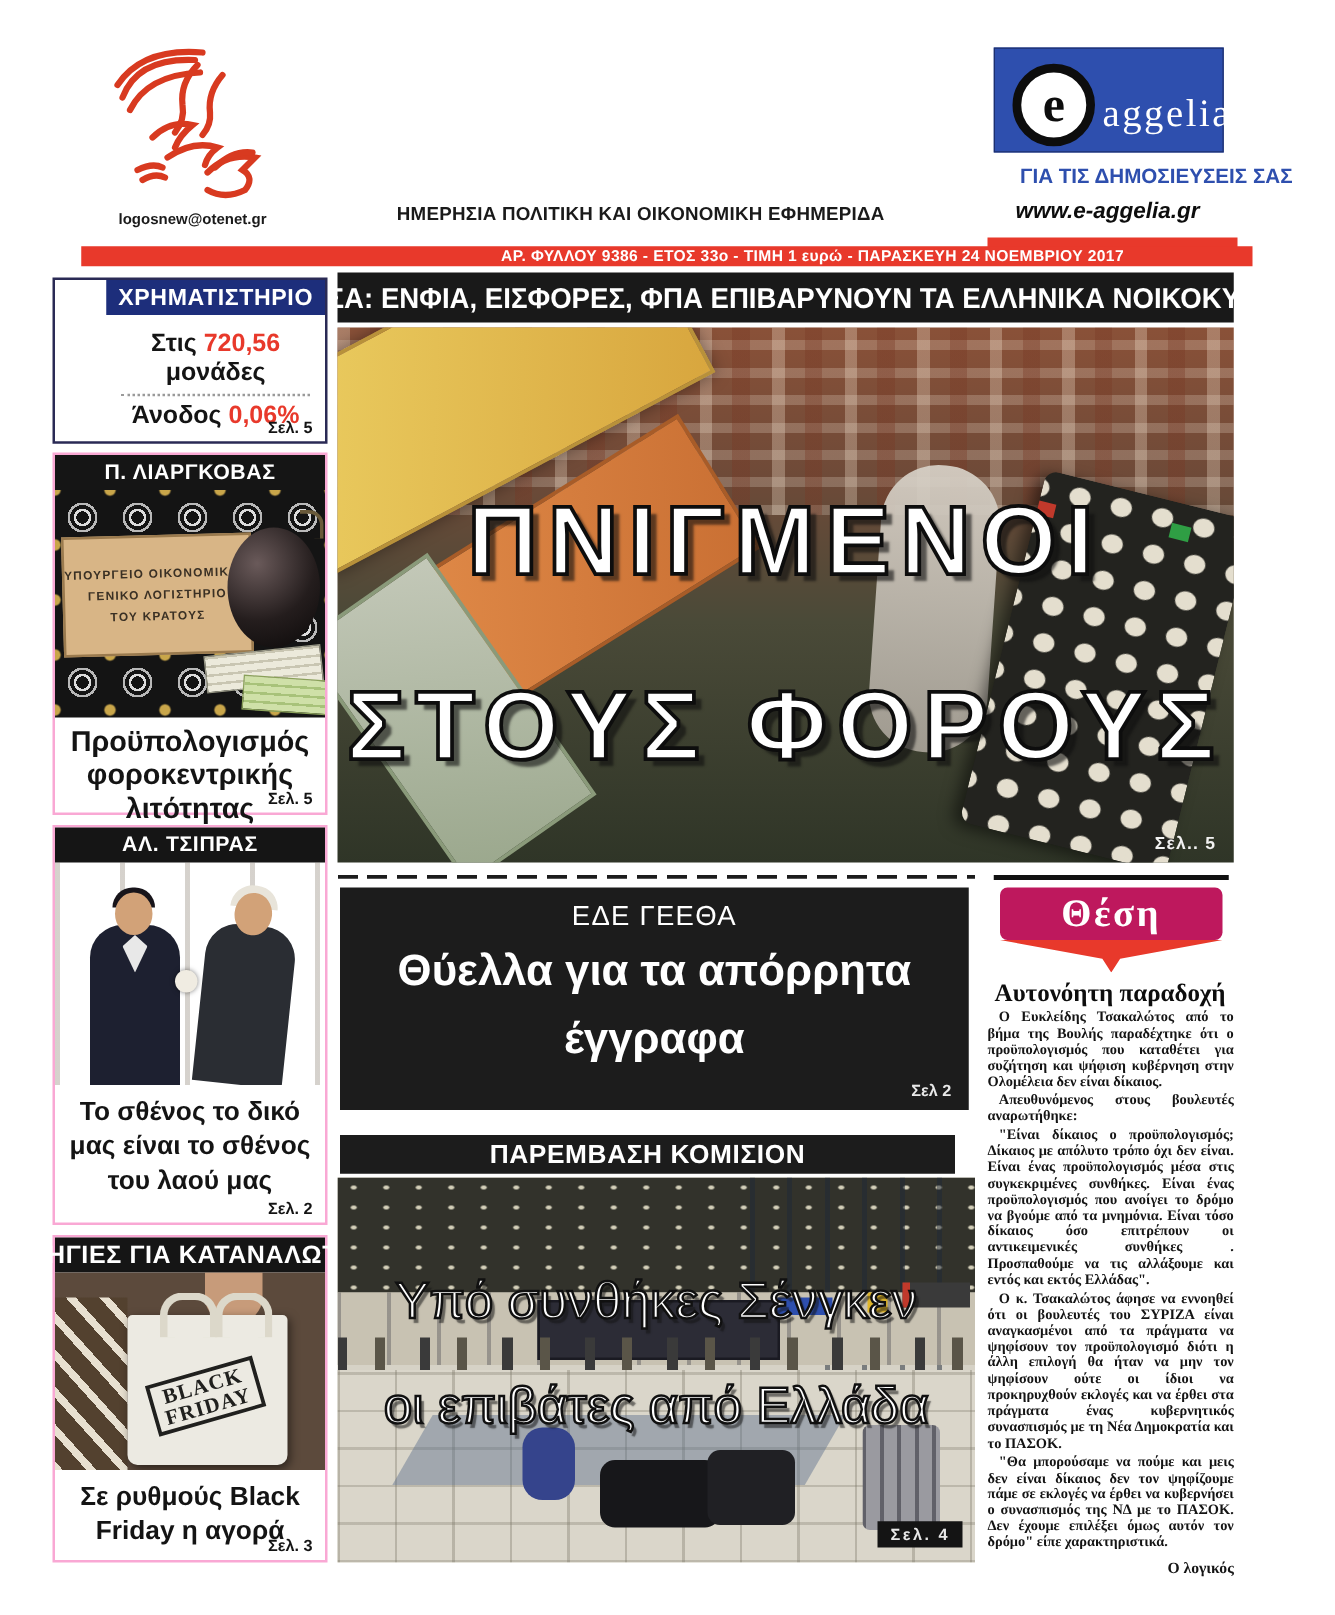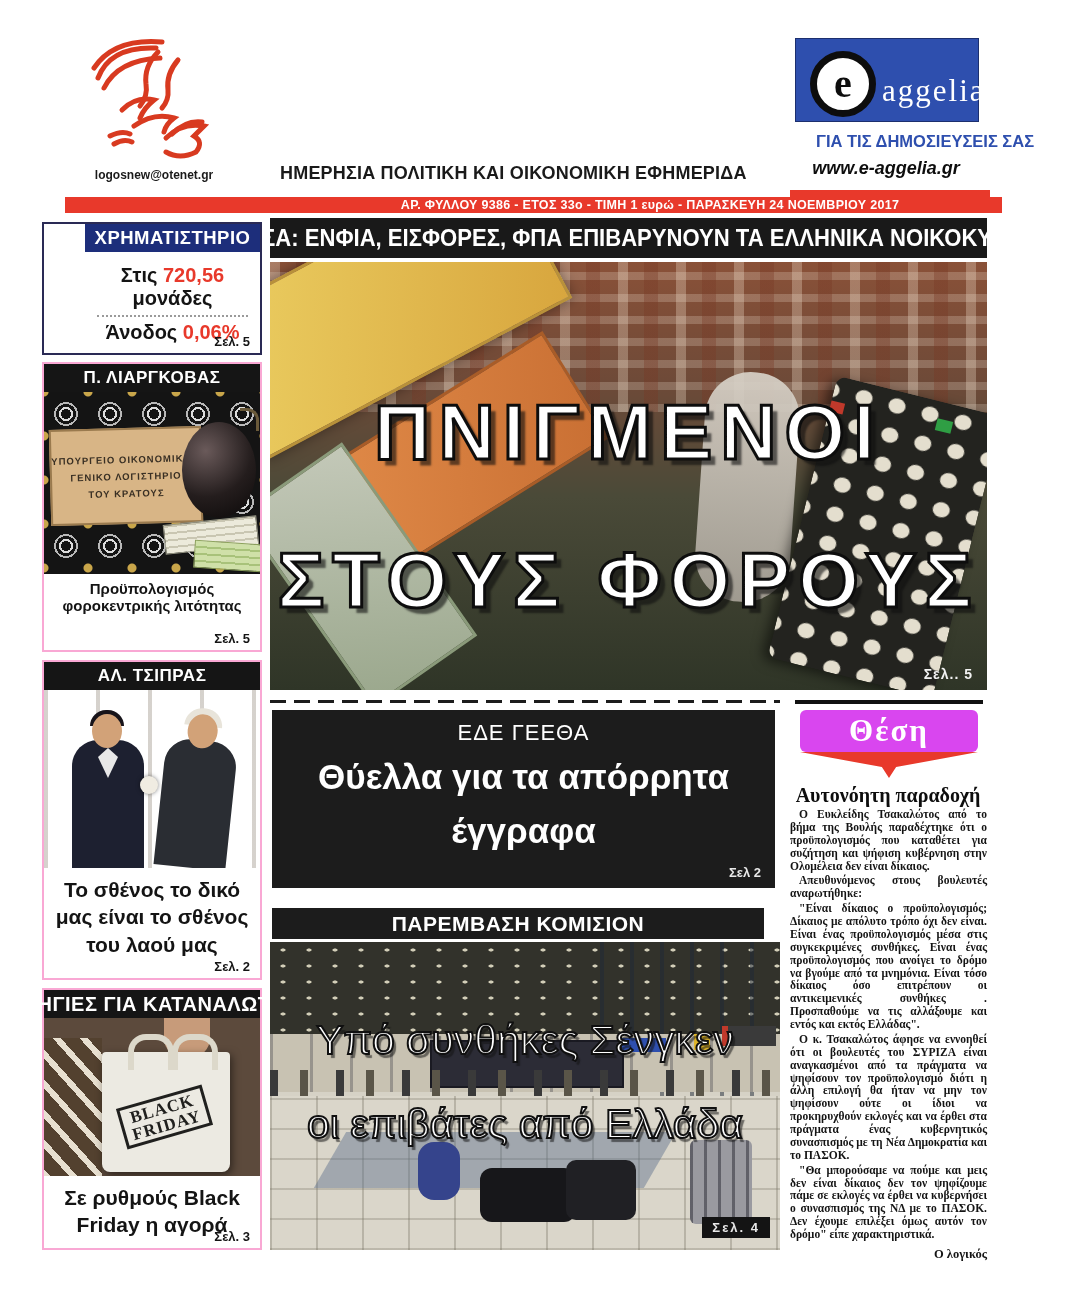--- a/index.html
+++ b/index.html
@@ -7,21 +7,21 @@
         font-family:"Liberation Sans",sans-serif;overflow:hidden;color:#111;}
   .abs{position:absolute;}
 
   
   .logo-art{left:70px;top:26px;width:168px;height:138px;}
   .email{left:48px;top:168px;width:212px;text-align:center;font-weight:bold;font-size:12px;color:#1a1a1a;}
   .paper-title{left:278px;top:22px;width:468px;text-align:center;
                font-family:"Liberation Serif",serif;font-weight:bold;font-size:96px;line-height:1.35;
                letter-spacing:2px;color:#0d0d0d;white-space:nowrap;}
   .paper-subtitle{left:280px;top:163px;width:465px;text-align:center;font-weight:bold;
-                  font-size:18px;letter-spacing:.2px;white-space:nowrap;color:#1a1a1a;}
+                  font-size:15px;letter-spacing:.2px;white-space:nowrap;color:#1a1a1a;}
   .ad-box{left:795px;top:38px;width:182px;height:82px;background:#2e4fae;border:1px solid #1c2f6e;}
   .ad-e-circle{left:14px;top:12px;width:52px;height:52px;border-radius:50%;background:#fff;
                border:7px solid #0d0d0d;display:flex;align-items:center;justify-content:center;
                font-family:"Liberation Serif",serif;font-weight:bold;font-size:40px;color:#0d0d0d;line-height:1;}
   .ad-word{left:86px;top:34px;font-family:"Liberation Serif",serif;font-size:31px;color:#fff;letter-spacing:2px;}
   .ad-tagline{left:788px;top:132px;width:196px;text-align:center;color:#2e4fae;font-weight:bold;
               font-size:16.5px;white-space:nowrap;margin-left:28px;}
   .ad-url{left:788px;top:158px;width:196px;text-align:center;color:#0d0d0d;font-weight:bold;
           font-style:italic;font-size:18px;white-space:nowrap;}
   .ad-underline{left:790px;top:190px;width:200px;height:11px;background:#e8392b;}
@@ -79,21 +79,21 @@
   .plaque{left:6px;top:36px;width:148px;height:92px;background:#d8b586;border:2px solid #9a7a4e;
           transform:rotate(-1.5deg);display:flex;flex-direction:column;align-items:center;
           justify-content:center;gap:6px;}
   .plaque div{font-size:9.5px;font-weight:bold;color:#3a3024;letter-spacing:1px;white-space:nowrap;}
   .bomb{left:138px;top:30px;width:74px;height:96px;border-radius:50%;
         background:radial-gradient(circle at 32% 30%,#6a5a5a 0%,#241d1d 55%,#0a0808 100%);}
   .fuse{left:196px;top:16px;width:16px;height:20px;border:3px solid #6a5a3a;border-bottom:none;
         border-left:none;border-radius:0 12px 0 0;background:transparent;}
   .money1{left:120px;top:128px;width:92px;height:28px;background:repeating-linear-gradient(0deg,#eceadb 0 5px,#c9c6b2 5px 7px);border:1px solid #9a9a88;transform:rotate(-6deg);}
   .money2{left:150px;top:150px;width:66px;height:26px;background:repeating-linear-gradient(0deg,#cfe0a8 0 5px,#a8c27a 5px 7px);border:1px solid #8aa05a;transform:rotate(4deg);}
-  .liarg-caption{font-size:15px;line-height:1.15;padding-top:6px;}
+  .liarg-caption{font-size:23px;line-height:1.15;padding-top:6px;}
 
   .tsip-box{top:660px;height:320px;}
   .tsip-art{position:relative;width:100%;height:178px;overflow:hidden;
             background:linear-gradient(180deg,#d8cdb6 0%,#c4b89e 60%,#a89a80 100%);
             background-image:repeating-linear-gradient(90deg,rgba(90,75,55,.25) 0 4px,rgba(0,0,0,0) 4px 52px);}
   .man{bottom:0;width:72px;height:128px;border-radius:26px 26px 0 0;}
   .man-left{left:28px;background:#1d2030;}
   .man-right{left:116px;background:#2a2d33;transform:rotate(6deg);}
   .head{top:-26px;width:30px;height:34px;border-radius:50%;background:#d2a278;position:absolute;left:20px;}
   .hair-dark{top:-30px;left:18px;width:34px;height:16px;border-radius:16px 16px 0 0;background:#17141a;position:absolute;}
@@ -150,21 +150,21 @@
   .lug-gray{left:420px;top:198px;width:62px;height:84px;border-radius:6px;background:#9a9aa0;
             background-image:repeating-linear-gradient(90deg,rgba(40,40,50,.5) 0 3px,rgba(0,0,0,0) 3px 14px);}
   .airport-headline{left:0;top:56px;width:510px;text-align:center;color:#fff;font-weight:normal;
                     font-size:41px;line-height:2.05;white-space:nowrap;
                     -webkit-text-stroke:2px #101010;text-shadow:3px 4px 1px rgba(20,20,20,.55);}
   .airport-pageref{right:10px;bottom:12px;background:#141414;color:#e8e8e8;font-weight:bold;
                    font-size:13px;padding:3px 10px;letter-spacing:2px;}
 
   
   .thesi-rule{left:795px;top:700px;width:188px;height:4px;background:#111;}
-  .thesi-logo{left:800px;top:710px;width:178px;height:42px;background:#d946ef;border-radius:6px;
+  .thesi-logo{left:800px;top:710px;width:178px;height:42px;background:#be185d;border-radius:6px;
               display:flex;align-items:center;justify-content:center;color:#fff;
               font-family:"Liberation Serif",serif;font-weight:bold;font-size:31px;letter-spacing:2px;}
   .thesi-arrow{left:800px;top:752px;width:178px;height:26px;background:#e8392b;
                clip-path:polygon(0 0,100% 0,54% 58%,50% 100%,46% 58%);}
   .thesi-title{left:788px;top:784px;width:200px;text-align:center;font-family:"Liberation Serif",serif;
                font-weight:bold;font-size:20px;white-space:nowrap;color:#0d0d0d;}
   .thesi-article{left:790px;top:808px;width:197px;font-family:"Liberation Serif",serif;
                  font-weight:bold;font-size:11.5px;line-height:1.12;text-align:justify;color:#141414;}
   .thesi-article p{margin:0 0 2px 0;text-indent:9px;}
   .thesi-sign{text-align:right;text-indent:0;margin-top:6px !important;font-size:12.5px;}

